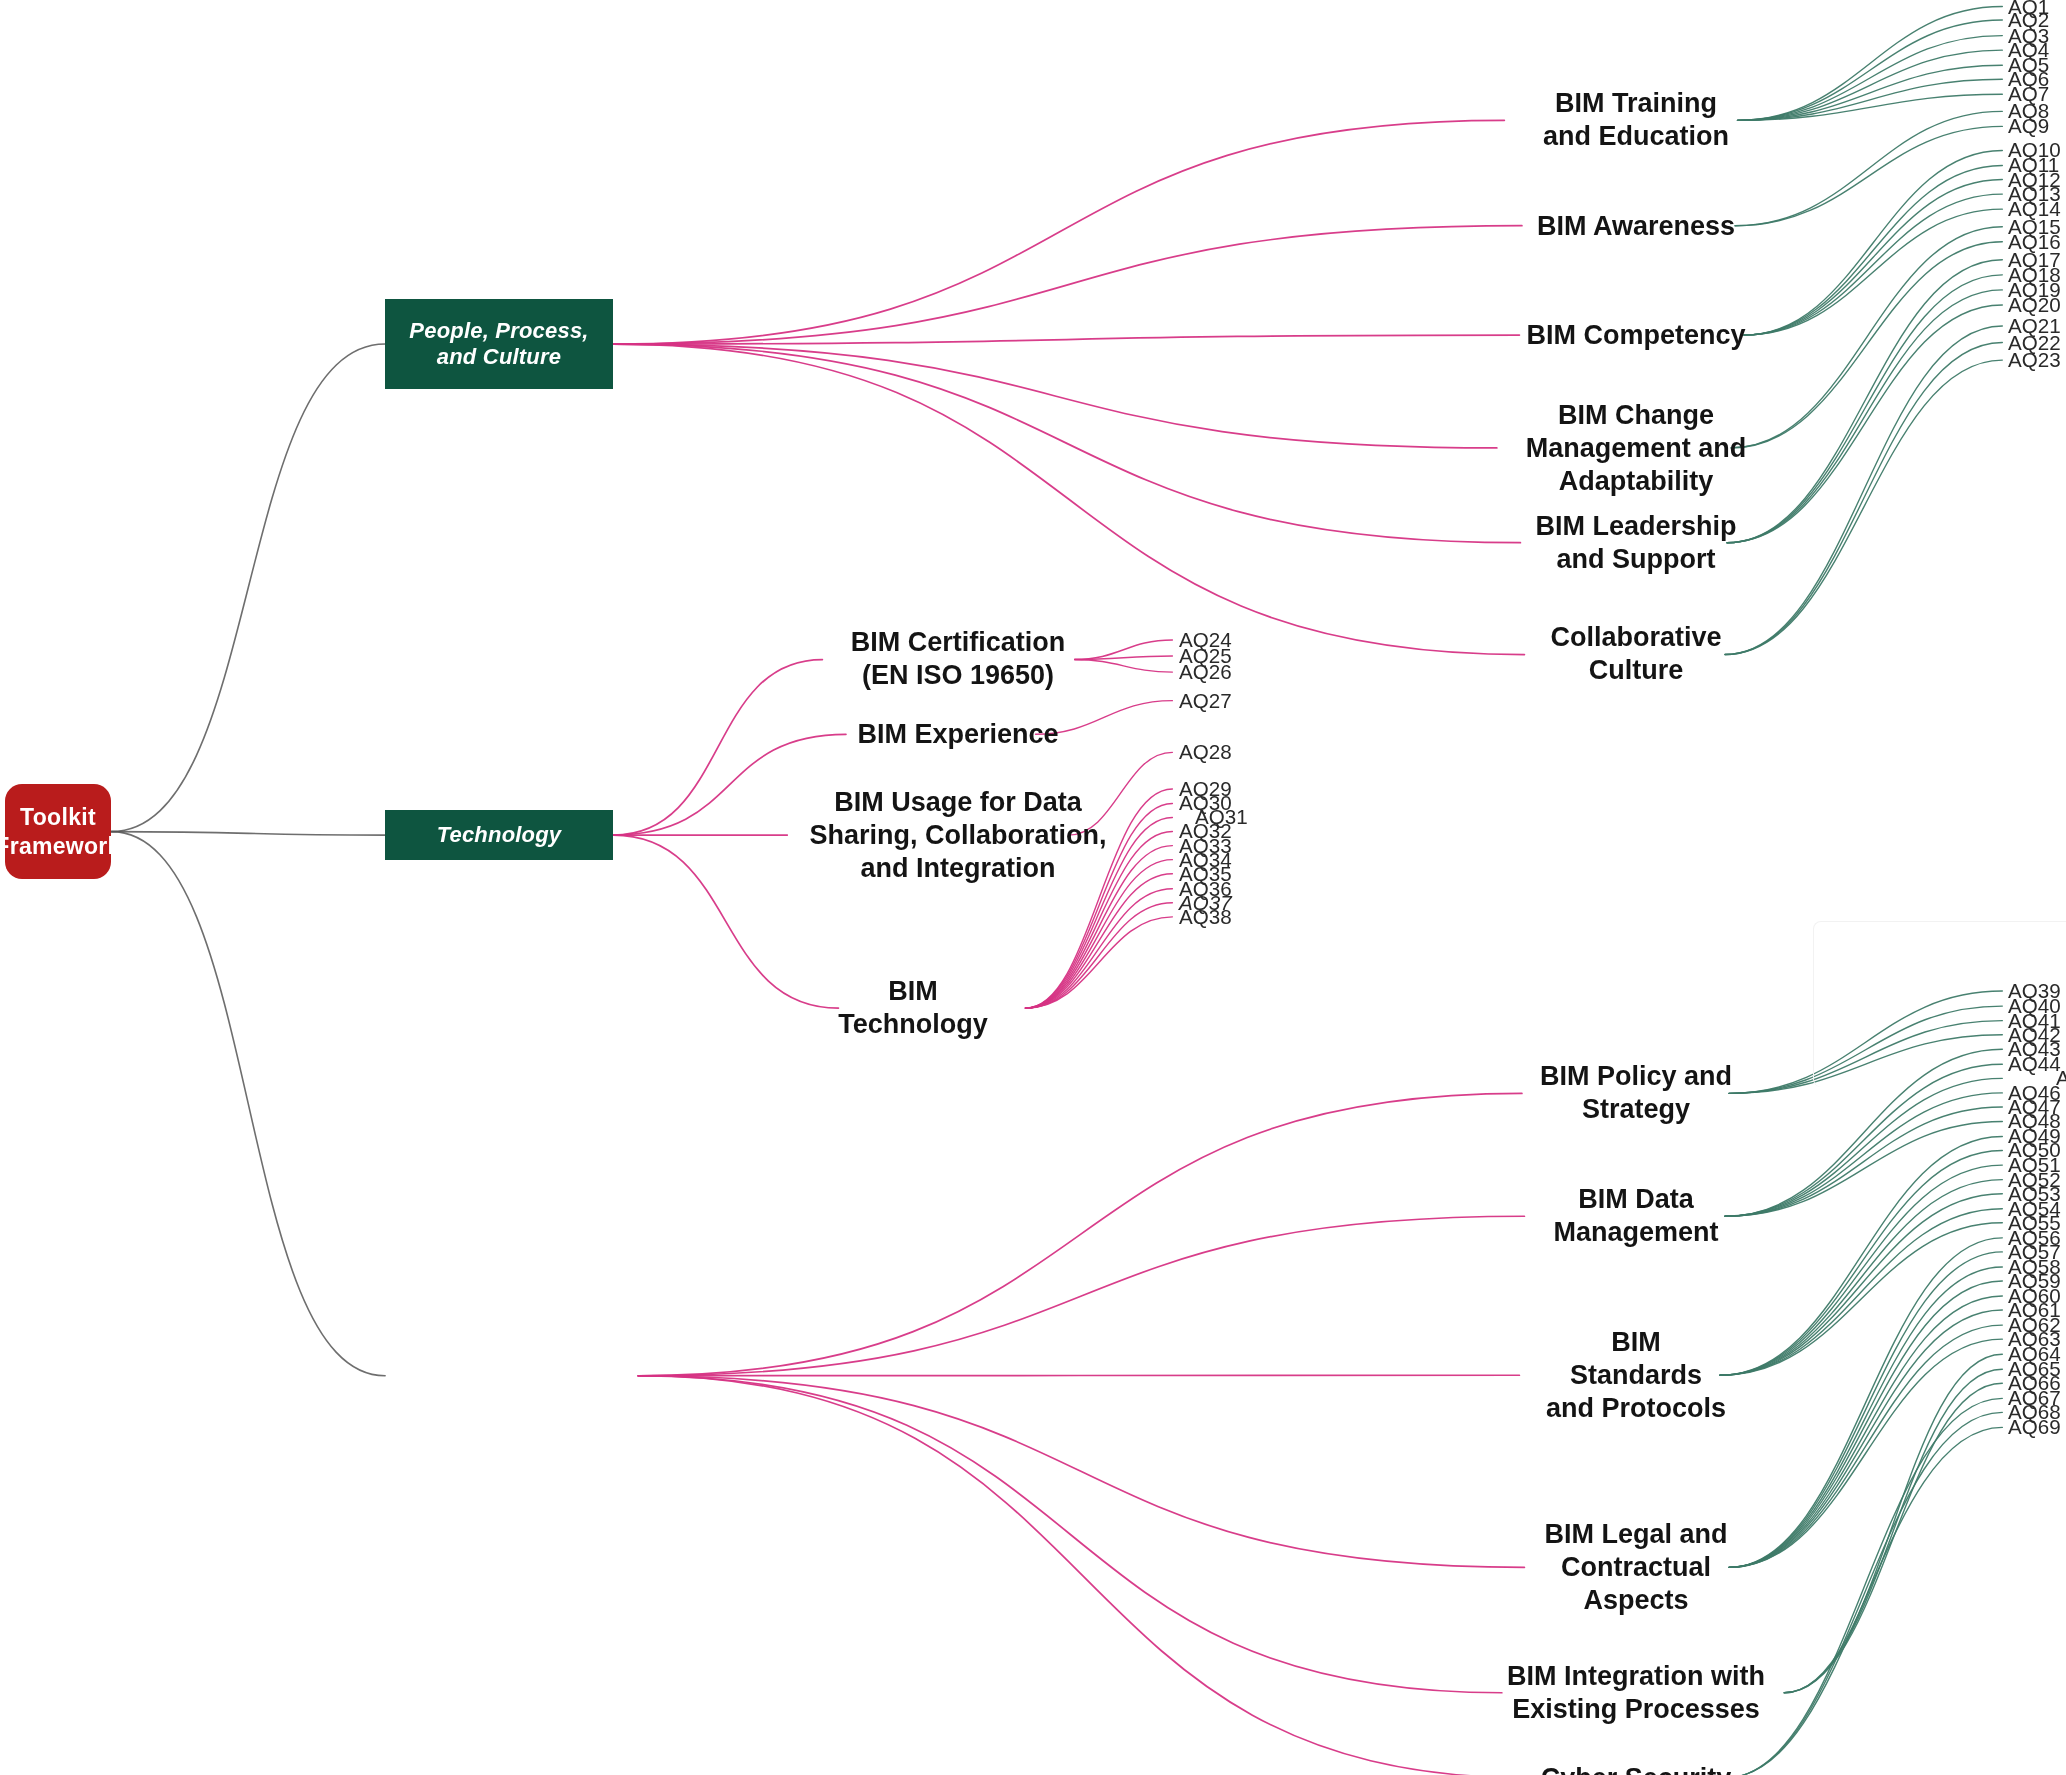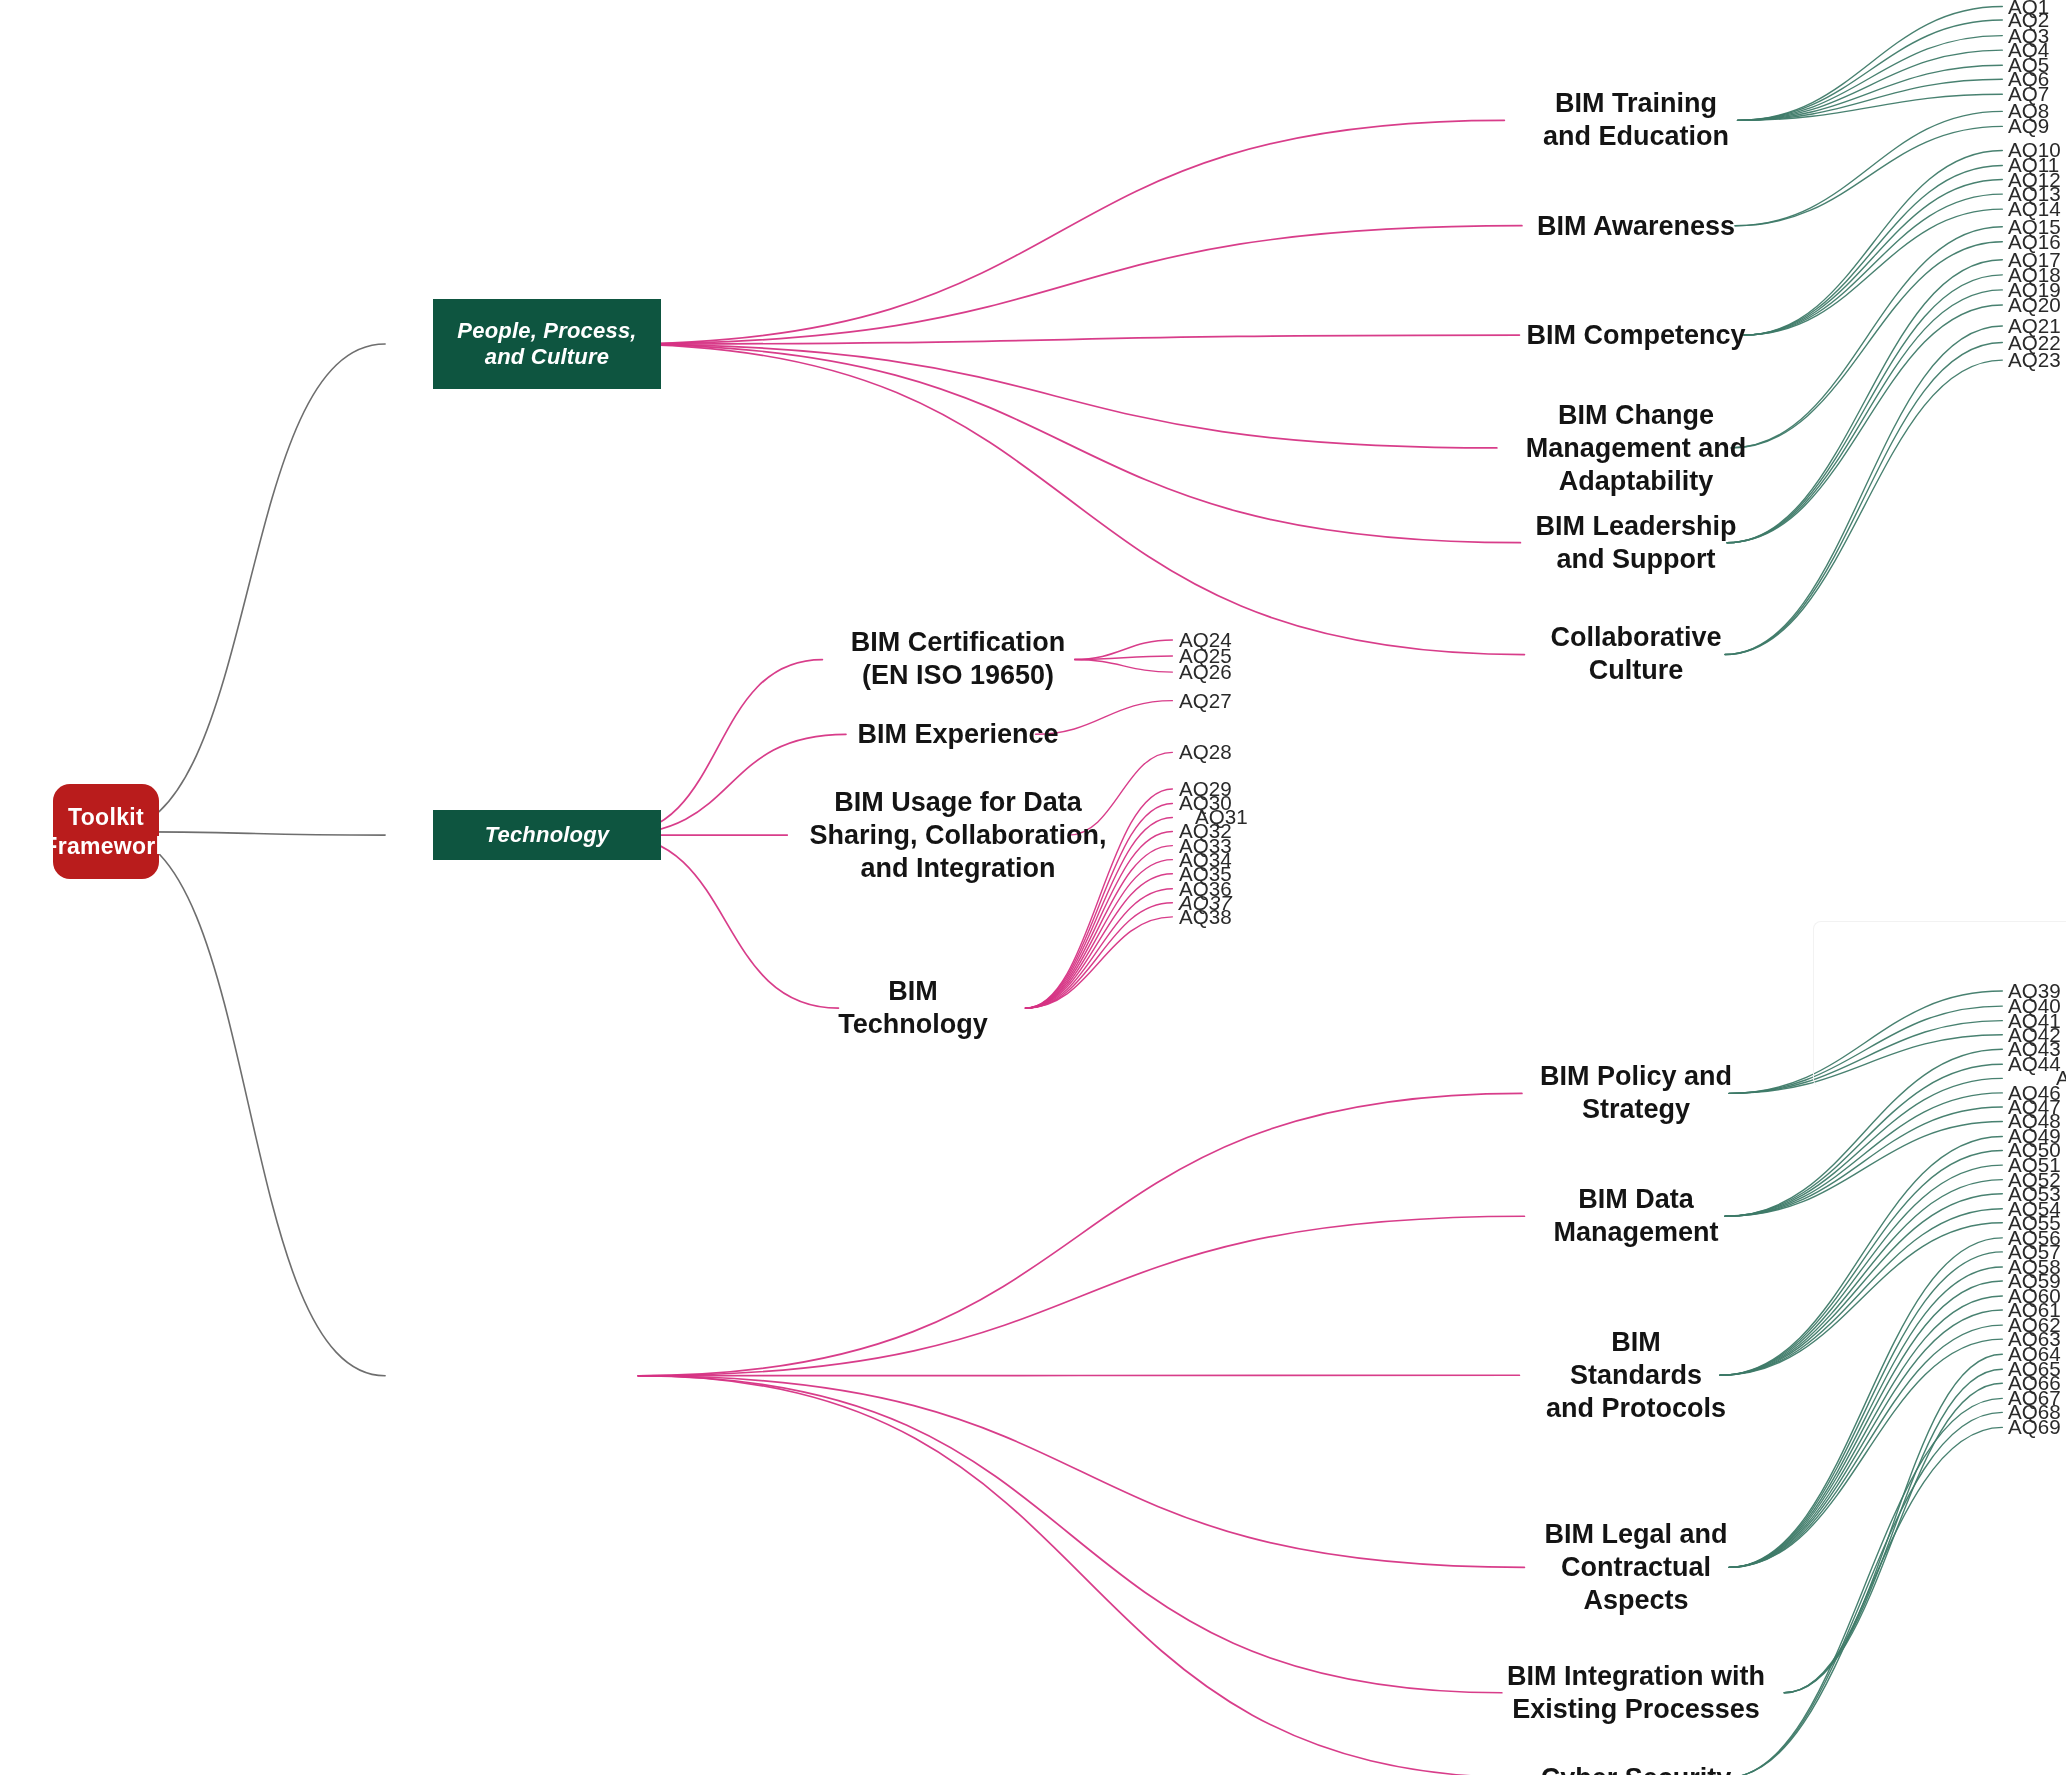--- a/index.html
+++ b/index.html
@@ -1,19 +1,19 @@
 <!DOCTYPE html>
 <html style="font-size:8px"><head>
 <meta charset="utf-8">
 <style>
   html,body{margin:0;padding:0;background:#ffffff;}
   body{font-family:"Liberation Sans", sans-serif;}
   #stage{position:relative;width:2066px;height:1776px;background:#fff;overflow:hidden;}
   svg#wires{position:absolute;left:0;top:0;width:2066px;height:1776px;}
-  .node{position:absolute;margin-left:48px;}
+  .node{position:absolute;}
 
   
   .root{
     left:5px; top:784px; width:106px; height:95px;
     background:#b91c1c; border-radius:17px;
     display:flex; align-items:center; justify-content:center;
     text-align:center;
   }
   .root span{
     color:#ffffff; font-weight:bold; font-size:23px; line-height:1.22;

